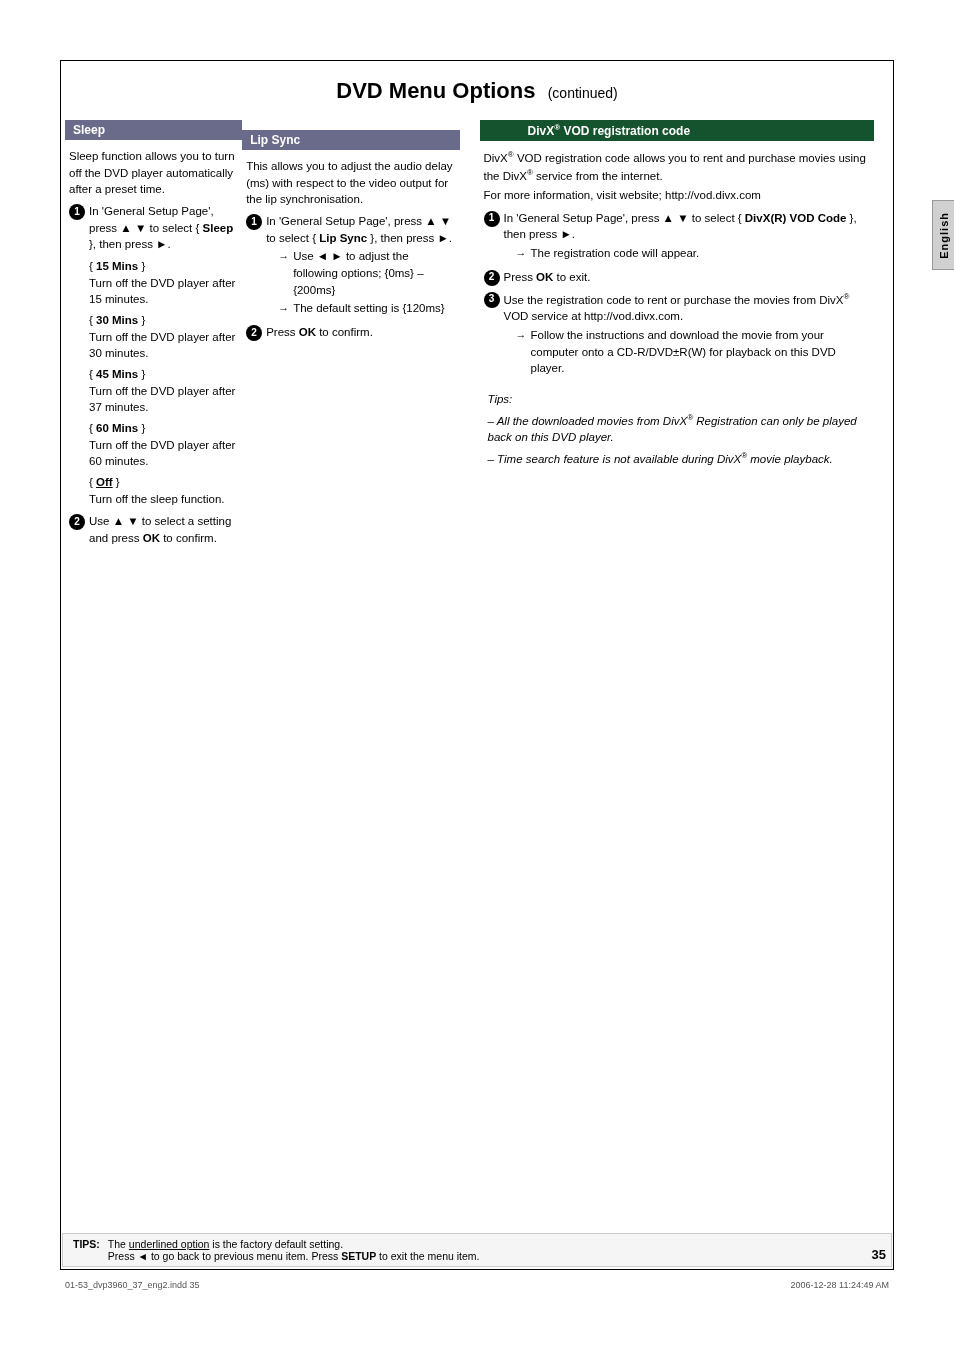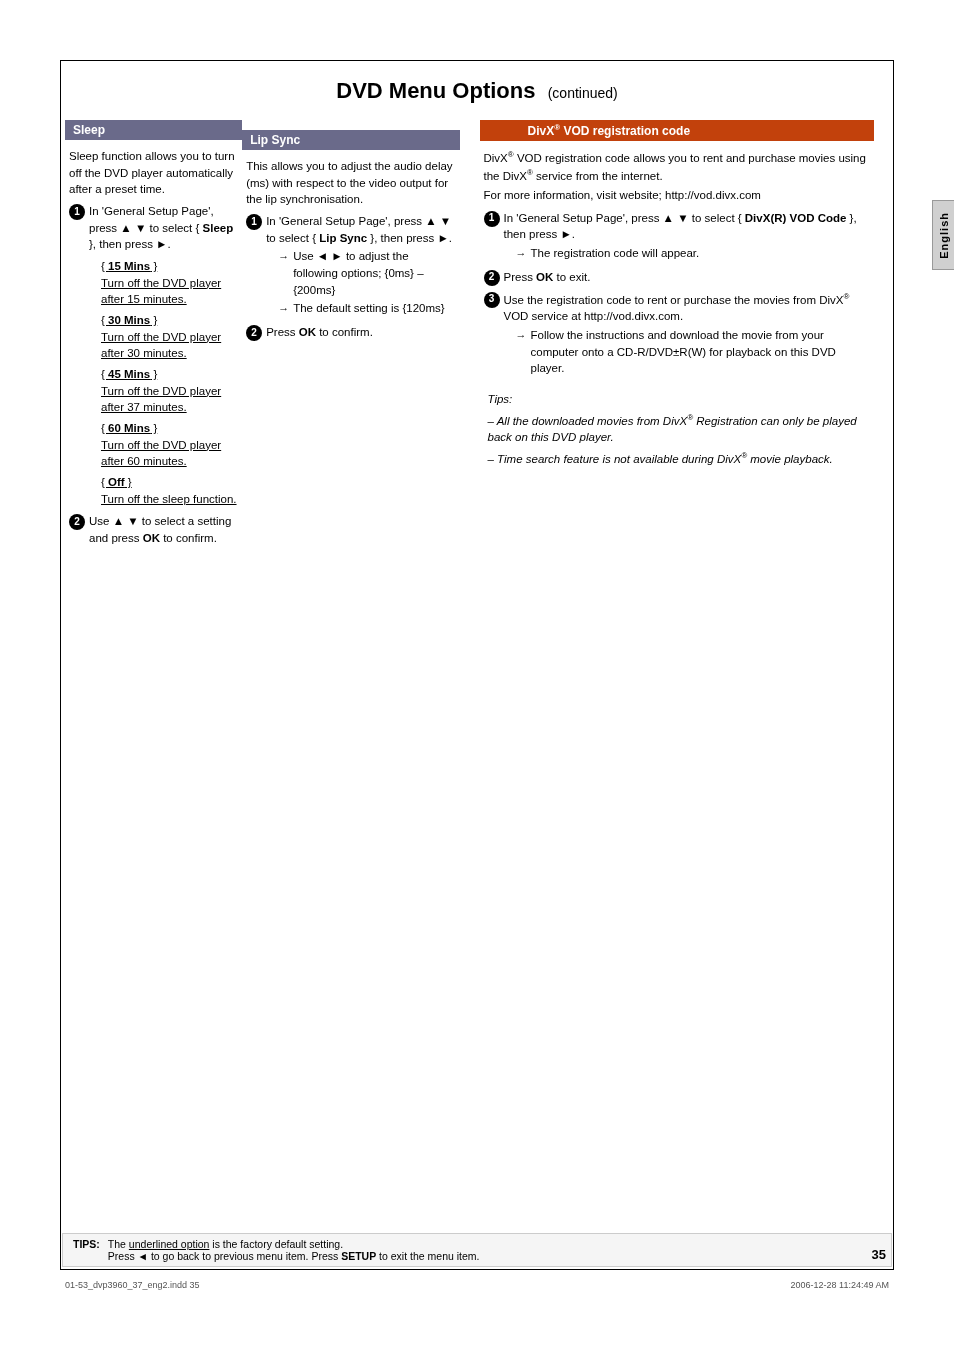--- a/index.html
+++ b/index.html
@@ -140,21 +140,21 @@
 
     .section-header.sleep-header {
       background: #6a6a8a;
     }
 
     .section-header.lipsync-header {
       background: #6a6a8a;
     }
 
     .section-header.divx-header {
-      background: #c2410c;
+      background: #14532d;
       padding-left: 48px;
     }
 
     
     .section-content {
       padding: 2px 4px;
       font-size: 11.5px;
       line-height: 1.45;
     }
 
@@ -196,23 +196,22 @@
     }
 
     .arrow-sym {
       color: #000;
       font-size: 11px;
       flex-shrink: 0;
     }
 
     
     .option-item {
-      margin-left: 32px;
+      margin-left: 20px;
       margin-top: 4px;
-      text-decoration: underline;
     }
 
     .option-item .option-label {
       font-weight: bold;
     }
 
     
     .bold { font-weight: bold; }
     .italic { font-style: italic; }
     .underline { text-decoration: underline; }

